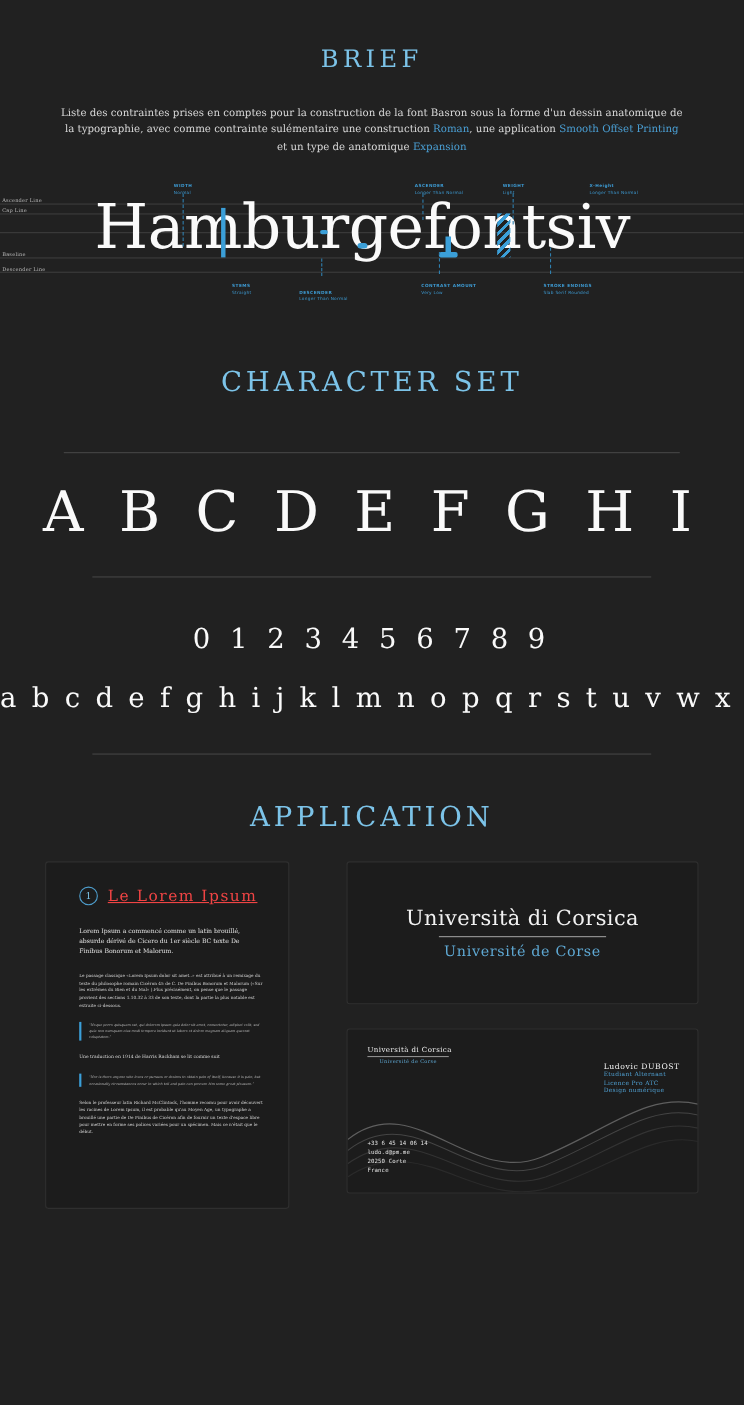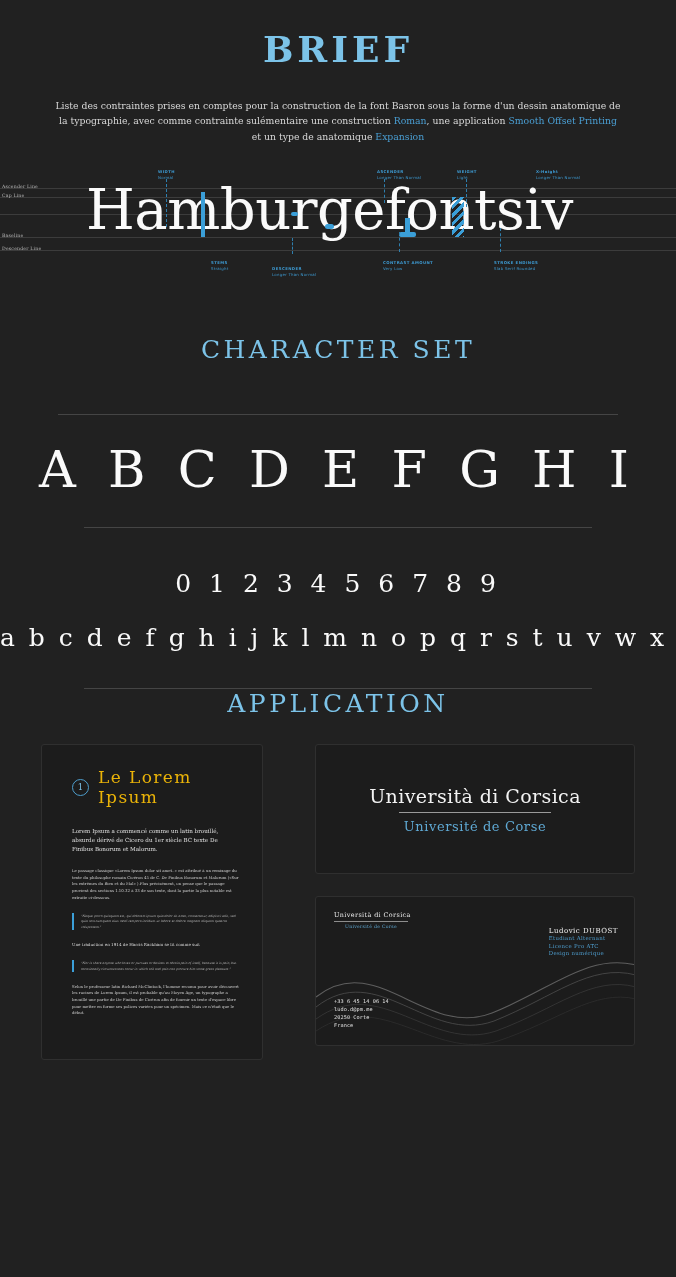--- a/index.html
+++ b/index.html
@@ -21,21 +21,21 @@
 
   
   .section-title {
     text-align: center;
     color: #7cc3e8;
     font-family: "DejaVu Serif", serif;
     font-weight: 400;
     letter-spacing: 3px;
   }
 
-  #brief-title { font-size: 36px; padding-top: 28px; letter-spacing: 4px; font-weight: bold; }
+  #brief-title { font-size: 22px; padding-top: 42px; letter-spacing: 4px; }
   #charset-title { font-size: 25px; letter-spacing: 3.5px; }
   #application-title { font-size: 25px; letter-spacing: 3.5px; }
 
   
   .brief-body {
     width: 566px;
     margin: 28px auto 0;
     text-align: center;
     font-size: 9.3px;
     line-height: 1.65;
@@ -149,24 +149,25 @@
     border-radius: 50%;
     color: #7cc3e8;
     font-size: 8.5px;
     display: flex;
     align-items: center;
     justify-content: center;
     font-family: "DejaVu Serif", serif;
     flex: none;
   }
   .lorem-title {
-    color: #eab308;
-    font-size: 17px;
+    color: #ef4444;
+    font-size: 14px;
     letter-spacing: 1.4px;
     font-family: "DejaVu Serif", serif;
+    text-decoration: underline;
   }
   .lead {
     font-size: 5.6px;
     line-height: 1.62;
     color: #e2e2e2;
     margin-bottom: 14px;
     font-family: "DejaVu Serif", serif;
   }
   .para {
     font-size: 3.9px;
@@ -382,21 +383,21 @@
 
   <div class="rule" style="width:508px; margin-top:28px;"></div>
 
   <div style="margin-top:36px;">
     <div class="glyph-row nums">0 1 2 3 4 5 6 7 8 9</div>
     <div class="glyph-row lows" style="margin-top:14px;">a b c d e f g h i j k l m n o p q r s t u v w x y z</div>
   </div>
 
   <div class="rule" style="width:508px; margin-top:30px;"></div>
 
-  <h2 class="section-title" id="application-title" style="">APPLICATION</h2>
+  <h2 class="section-title" id="application-title" style="margin-top:42px;">APPLICATION</h2>
 
   <div class="cards">
 
     <div class="card" id="card-lorem">
       <div class="lorem-head">
         <div class="numcircle">1</div>
         <div class="lorem-title">Le Lorem Ipsum</div>
       </div>
 
       <p class="lead">Lorem Ipsum a commencé comme un latin brouillé, absurde dérivé de Cicero du 1er siècle BC texte De Finibus Bonorum et Malorum.</p>

